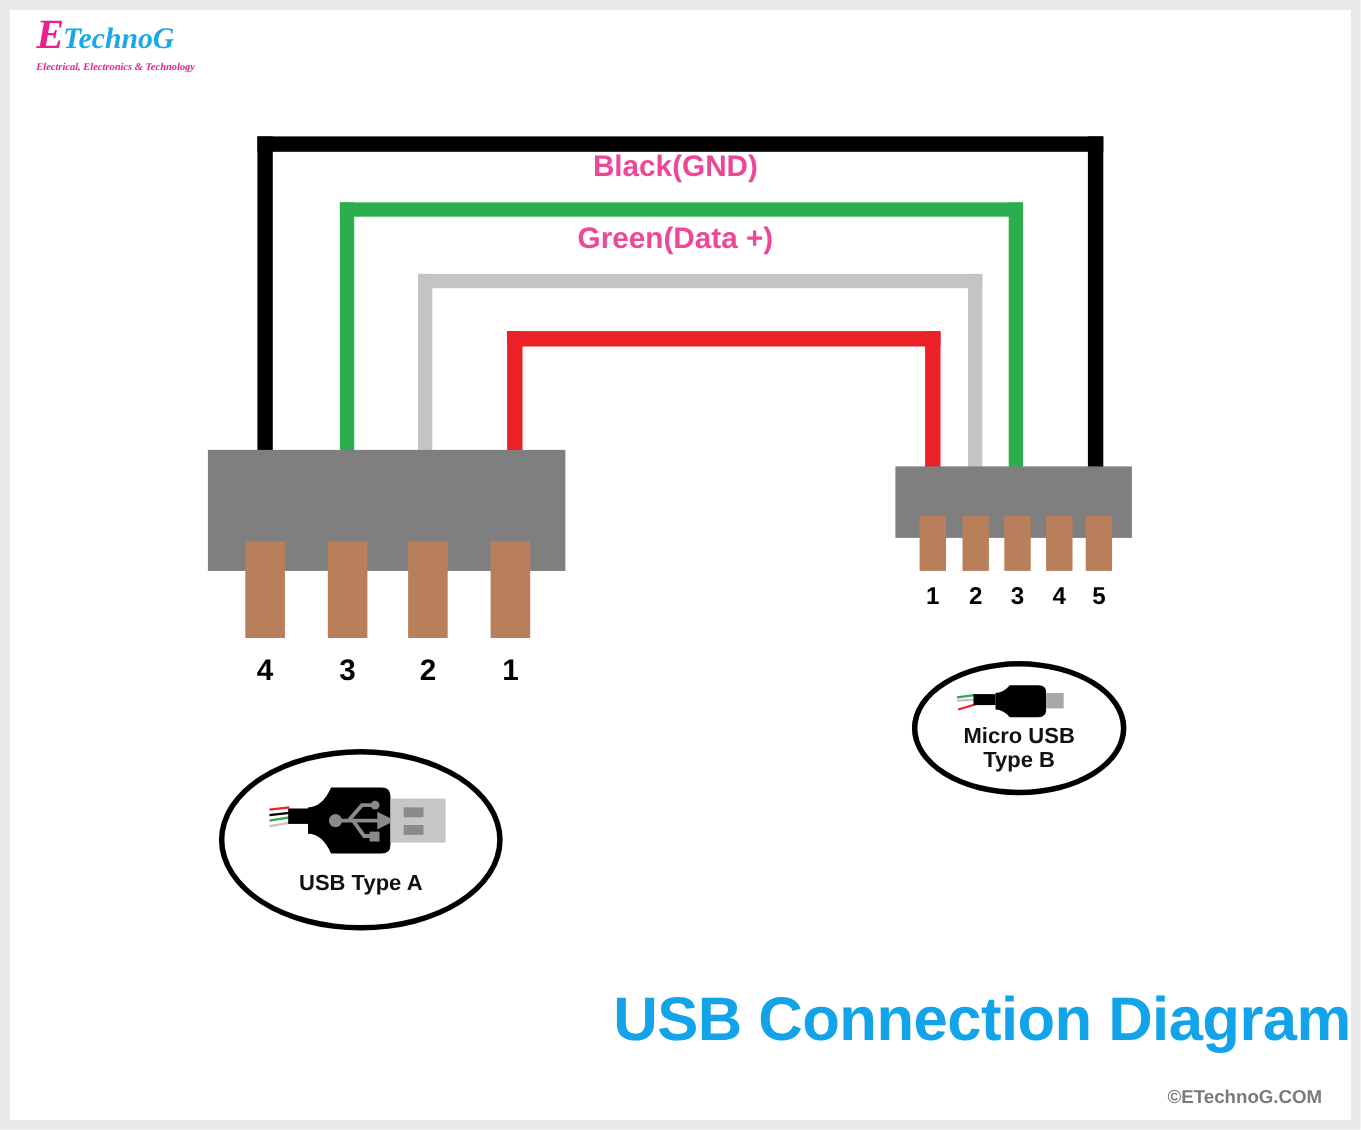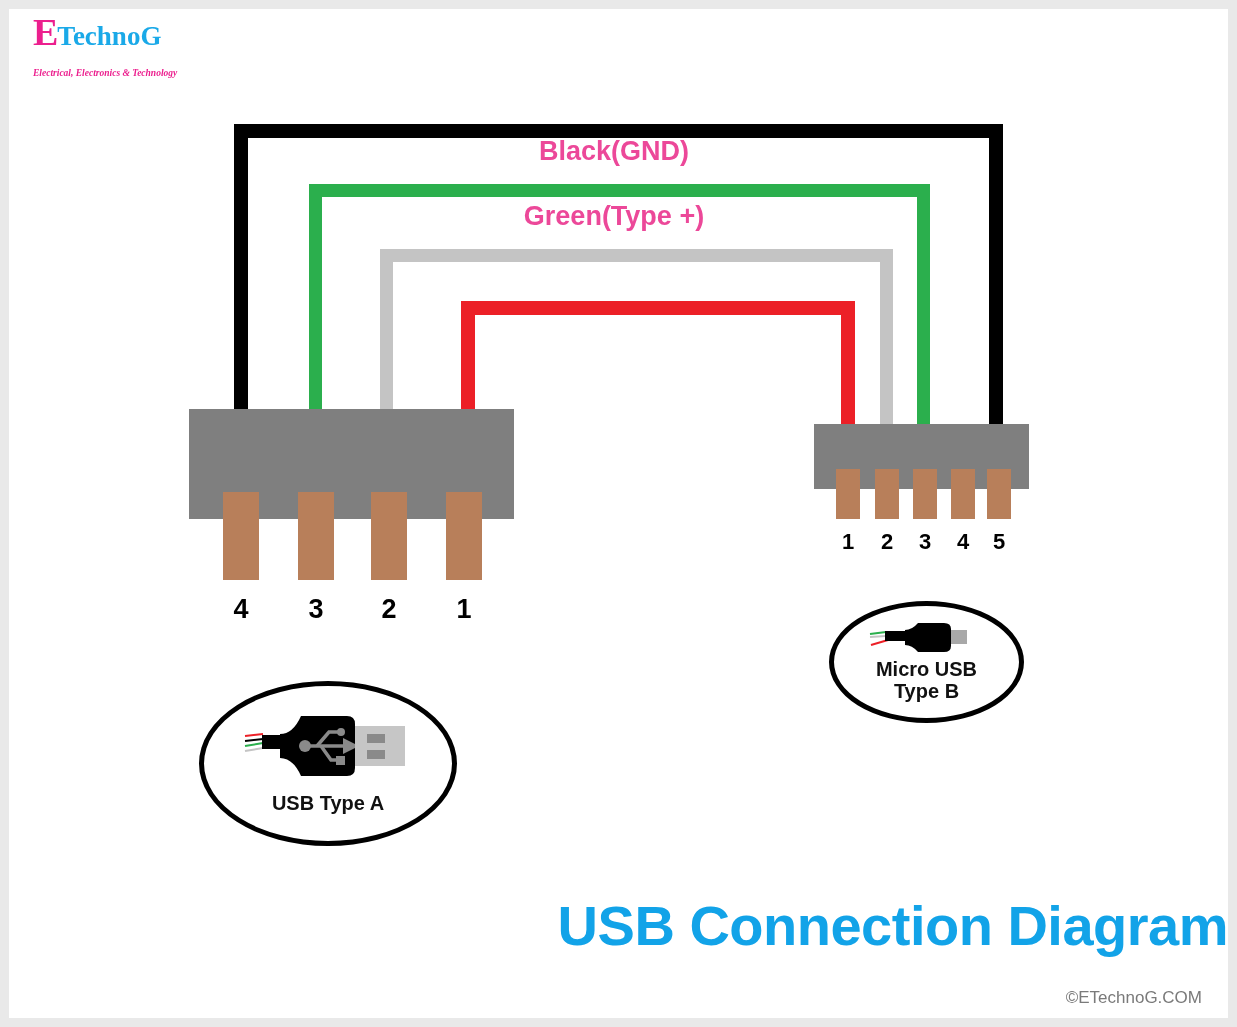--- a/index.html
+++ b/index.html
@@ -29,34 +29,35 @@
   #logo {
     position: absolute;
     left: 24px;
     top: 8px;
     width: 160px;
     height: 58px;
   }
   #logo-word {
     font-family: "Liberation Serif", serif;
     font-weight: bold;
+    font-style: italic;
     font-size: 27px;
     line-height: 30px;
     white-space: nowrap;
   }
   #logo-e { color: #ec1f8e; font-size: 38px; letter-spacing: -1px; }
   #logo-tech { color: #1aa9e8; }
   #logo-tag {
     font-family: "Liberation Serif", serif;
     font-weight: bold;
     font-style: italic;
     font-size: 9.5px;
     color: #ec1f8e;
     white-space: nowrap;
-    margin-top: 17px;
+    margin-top: 7px;
   }
 
   
   .wseg { position: absolute; }
 
   
   .wire-label {
     position: absolute;
     font-size: 27px;
     font-weight: bold;
@@ -116,21 +117,21 @@
     color: #12a3e8;
     letter-spacing: -0.5px;
   }
 
   
   #footer {
     position: absolute;
     right: 26px;
     top: 979px;
     font-size: 17px;
-    font-weight: normal;
+    font-weight: bold;
     color: #7a7a7a;
     white-space: nowrap;
   }
 </style>
 </head>
 <body>
 
 <div id="page">
   <div id="canvas">
 
@@ -149,21 +150,21 @@
 
     <div class="wseg" style="left:371px; top:240px; width:13px; height:253px; background:#c4c4c4;"></div>
     <div class="wseg" style="left:371px; top:240px; width:513px; height:13px; background:#c4c4c4;"></div>
     <div class="wseg" style="left:871px; top:240px; width:13px; height:240px; background:#c4c4c4;"></div>
 
     <div class="wseg" style="left:452px; top:292px; width:14px; height:201px; background:#ec2027;"></div>
     <div class="wseg" style="left:452px; top:292px; width:394px; height:14px; background:#ec2027;"></div>
     <div class="wseg" style="left:832px; top:292px; width:14px; height:188px; background:#ec2027;"></div>
 
     <div class="wire-label" style="left:440px; top:127px; width:330px;">Black(GND)</div>
-    <div class="wire-label" style="left:440px; top:192px; width:330px;">Green(Type +)</div>
+    <div class="wire-label" style="left:440px; top:192px; width:330px;">Green(Data +)</div>
 
     <div class="conn-body" style="left:180px; top:400px; width:325px; height:110px;"></div>
     <div class="pin" style="left:214px; top:483px; width:36px; height:88px;"></div>
     <div class="pin" style="left:289px; top:483px; width:36px; height:88px;"></div>
     <div class="pin" style="left:362px; top:483px; width:36px; height:88px;"></div>
     <div class="pin" style="left:437px; top:483px; width:36px; height:88px;"></div>
 
     <div class="pin-num" style="left:217px; top:585px;">4</div>
     <div class="pin-num" style="left:292px; top:585px;">3</div>
     <div class="pin-num" style="left:365px; top:585px;">2</div>

